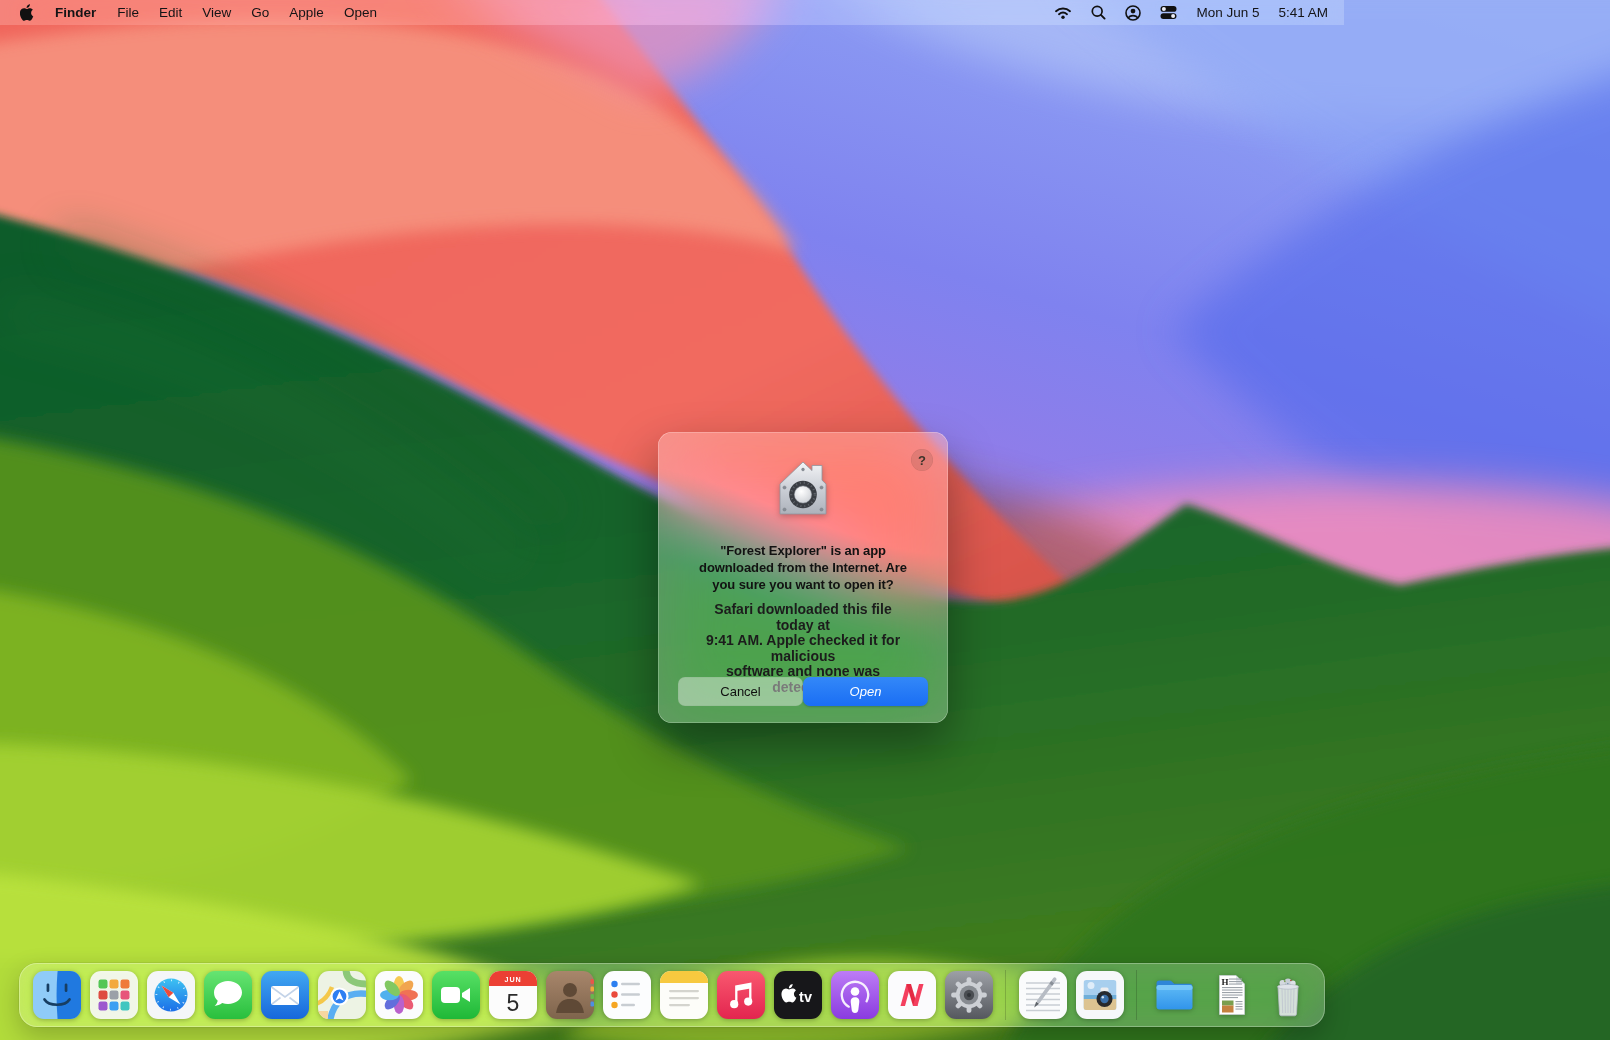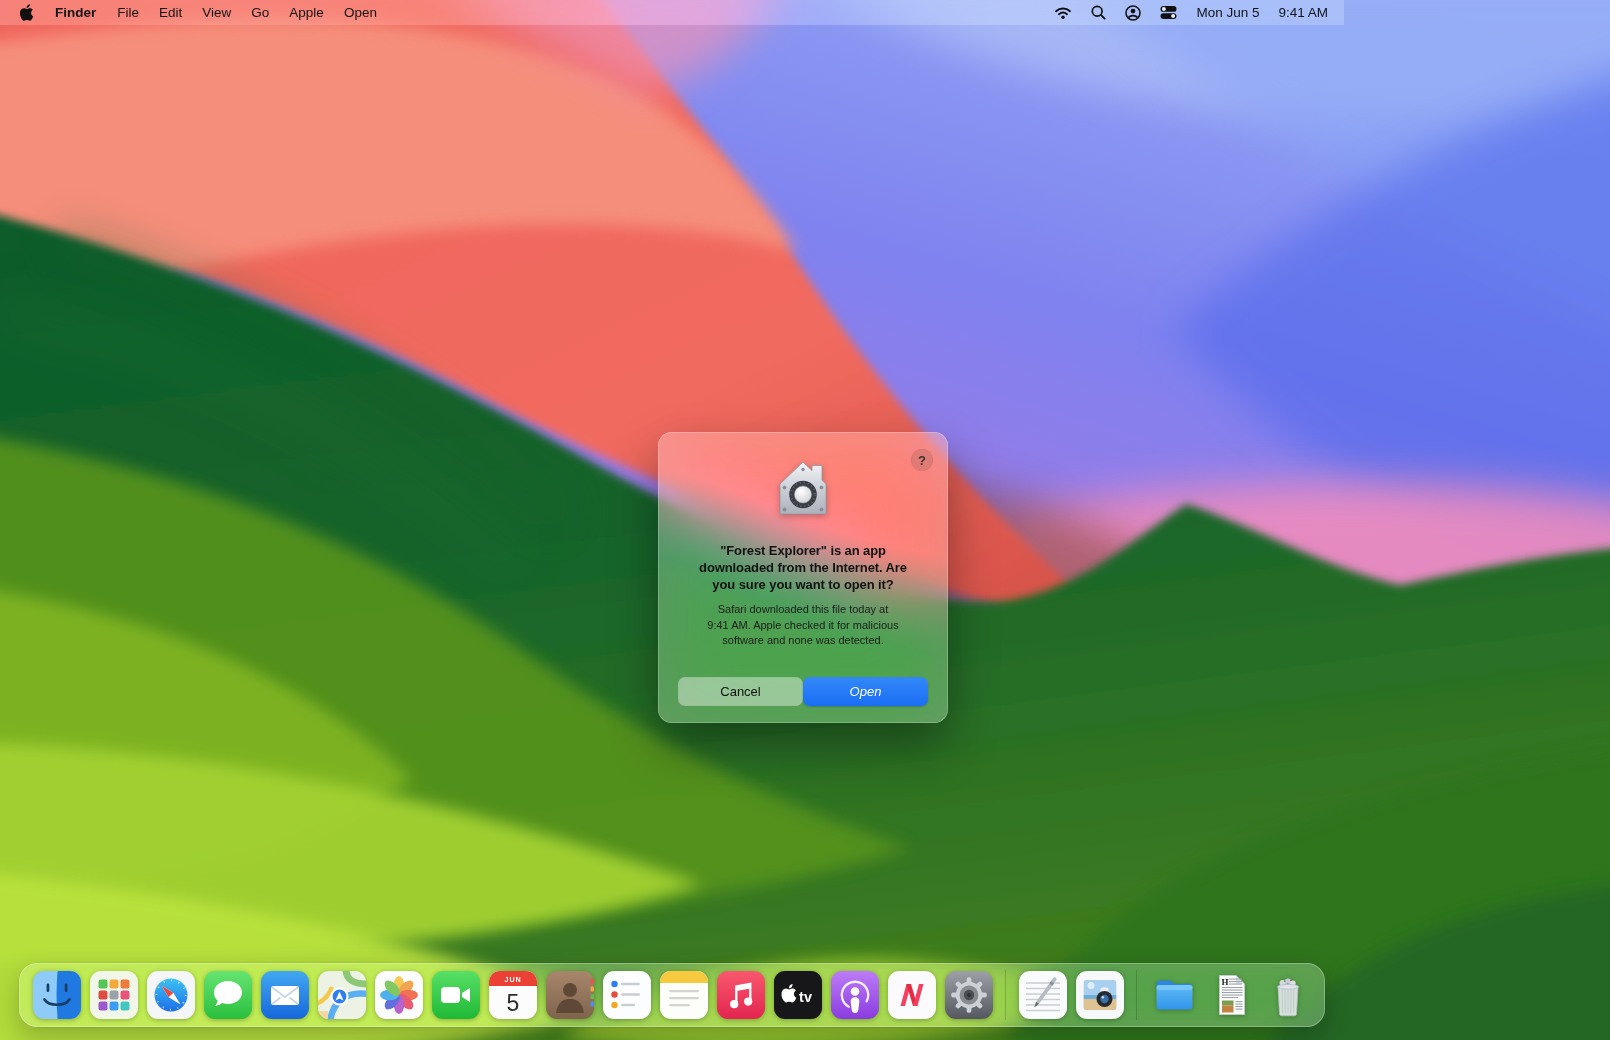--- a/index.html
+++ b/index.html
@@ -26,21 +26,21 @@
     background:rgba(255,255,255,0.30);
     backdrop-filter:blur(34px) saturate(1.8);-webkit-backdrop-filter:blur(34px) saturate(1.8);
     box-shadow:0 22px 48px rgba(0,0,0,0.38),inset 0 0 0 0.5px rgba(255,255,255,0.45);
     text-align:center;padding-top:26px;z-index:4;}
   .help-btn{position:absolute;top:17px;right:15px;width:22px;height:22px;border-radius:50%;
     background:rgba(84,62,44,0.15);border:none;font-weight:bold;font-size:13px;color:#3c342b;
     font-family:inherit;box-shadow:inset 0 0 0 0.5px rgba(0,0,0,0.07);cursor:default;}
   .gk-icon{width:64px;height:64px;margin:0 auto;filter:drop-shadow(0 2px 3px rgba(0,0,0,0.25));}
   .dlg-title{margin:20px 18px 0;font-size:13px;line-height:17px;font-weight:bold;color:#121212;
     letter-spacing:-0.1px;}
-  .dlg-body{margin:9px 38px 0;font-size:11px;line-height:15.5px;color:#1c1c1c;}
+  .dlg-body{margin:9px 38px 0;font-size:14px;line-height:15.5px;color:#1c1c1c;font-weight:bold;}
   .btn-row{position:absolute;left:20px;right:20px;bottom:17px;display:flex;}
   .btn-row button{flex:1;height:29px;border:none;border-radius:7px;font-size:13px;
     font-family:inherit;cursor:default;}
   .btn-cancel{background:rgba(252,253,252,0.42);color:#101010;
     box-shadow:inset 0 0 0 0.5px rgba(0,0,0,0.06);}
   .btn-open{background:linear-gradient(#3388f8,#1a6ef4);color:#fff;
     box-shadow:0 1px 2px rgba(0,30,90,0.25);font-style:italic;}
 
   
   .dock{position:absolute;left:50%;transform:translateX(-50%);bottom:13px;height:64px;
@@ -142,21 +142,21 @@
         <path d="M3.6,12.7 C4.7,9.9 11.3,9.9 12.4,12.7" stroke="#111" stroke-width="1.6" fill="none" stroke-linecap="round"></path>
       </svg>
       <svg width="17" height="15" viewBox="0 0 17 15">
         <rect x="0.5" y="1" width="16" height="5.8" rx="2.9" fill="#111"></rect>
         <circle cx="3.9" cy="3.9" r="2" fill="#ECEDF6"></circle>
         <rect x="0.5" y="8.2" width="16" height="5.8" rx="2.9" fill="#111"></rect>
         <circle cx="13.1" cy="11.1" r="2" fill="#ECEDF6"></circle>
       </svg>
       <span class="clock">
         <span>Mon Jun 5</span>
-        <span>9:41 AM</span>
+        <span>5:41 AM</span>
       </span>
     </div>
   </header>
 
   <section class="dialog">
     <button class="help-btn">?</button>
     <div class="gk-icon">
       <svg viewBox="0 0 64 64">
         <defs>
           <linearGradient id="gkHouse" x1="0" y1="0" x2="0" y2="1">

